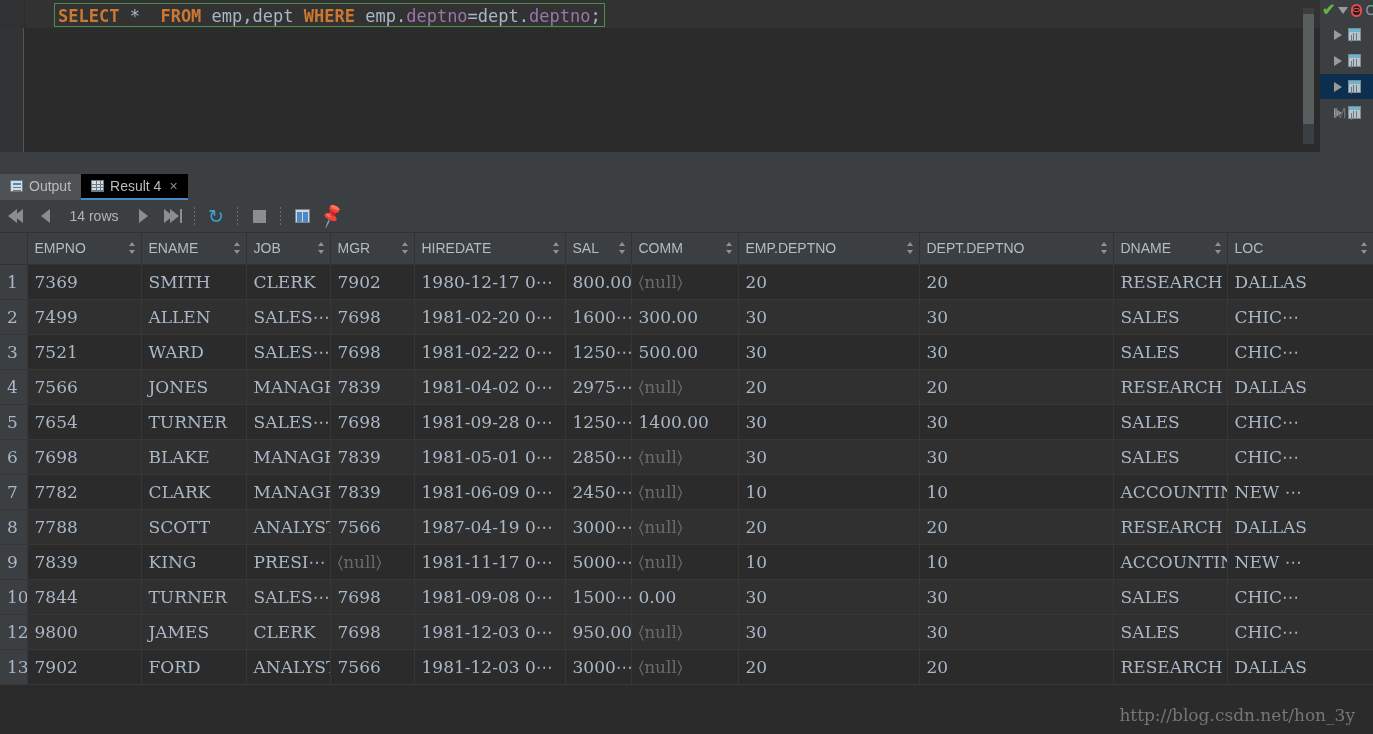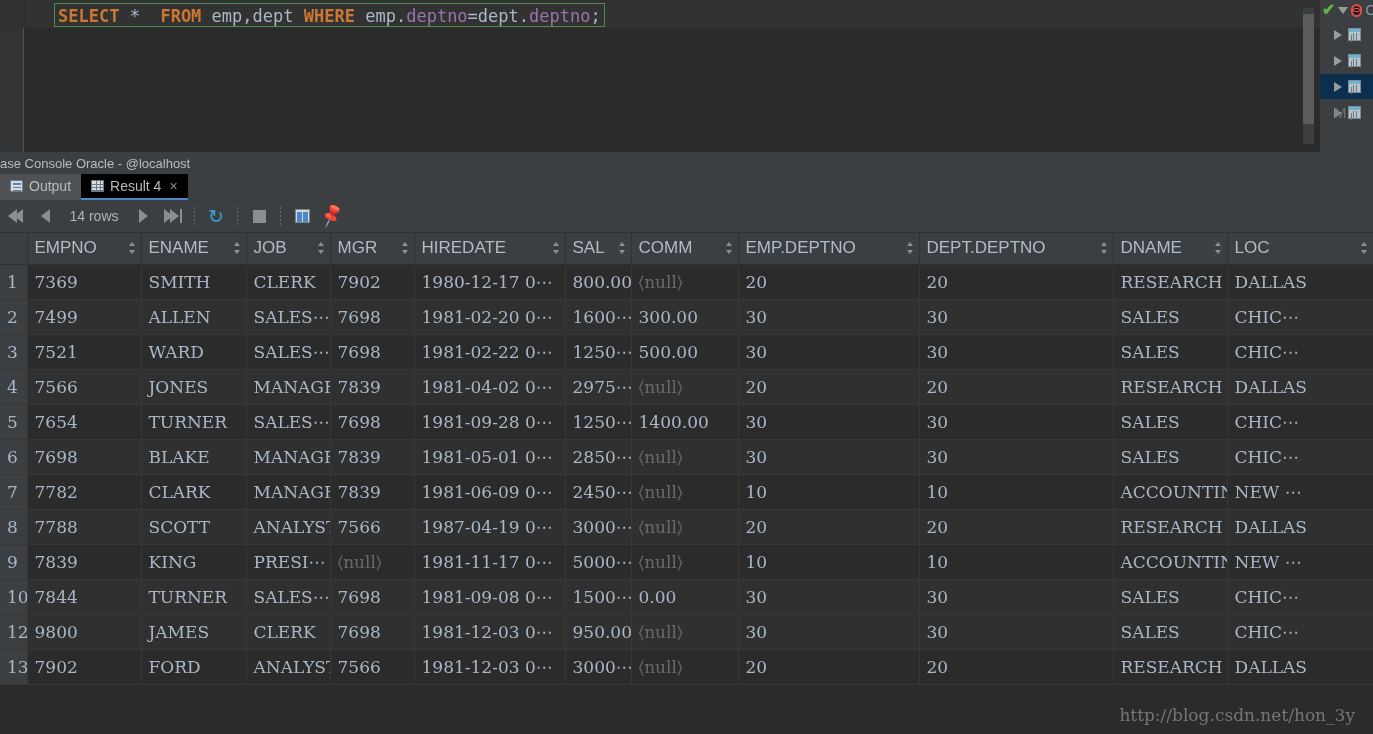--- a/index.html
+++ b/index.html
@@ -147,21 +147,21 @@
     position: absolute; left: 0; top: 233px; width: 1373px; height: 463px;
     background: #2b2b2b; overflow: hidden;
   }
   table.dg { border-collapse: collapse; table-layout: fixed; width: 1373px;
              font-family: "DejaVu Serif", serif; }
   table.dg th, table.dg td {
     height: 31px; padding: 0 0 0 7px; text-align: left; font-weight: normal;
     overflow: hidden; white-space: nowrap;
   }
   table.dg thead th {
-    background: #3c3f41; color: #b0bcc6; font-size: 17px;
+    background: #3c3f41; color: #b0bcc6; font-size: 14px;
     font-family: "Liberation Sans", sans-serif;
     border-right: 1px solid #2f3133; border-bottom: 1px solid #2f3133;
     position: relative;
     margin-left: 32px;
   }
   table.dg thead th.rowhdr { background: #3c3f41; }
   .sorticon { position: absolute; right: 5px; top: 50%; transform: translateY(-50%);
     width: 7px; height: 12px; }
   .sorticon::before { content:""; position:absolute; left:0; top:0;
     border-left:3.5px solid transparent; border-right:3.5px solid transparent;
@@ -230,21 +230,20 @@
       <span class="tri"></span>
       <span class="tbl-icon"></span>
     </div>
     <div class="rs-row" style="top:100px">
       <span class="tri"></span>
       <span class="tbl-icon"></span>
     </div>
     <div class="rs-label">M</div>
   </div>
 
-  <div class="console-title">ase Console Oracle - @localhost</div>
 
   <div class="tabbar">
     <div class="tab inactive">
       <span class="ico-output"></span>
       <span>Output</span>
     </div>
     <div class="tab active">
       <span class="ico-grid"></span>
       <span>Result 4</span>
       <span class="tab-close">×</span>

